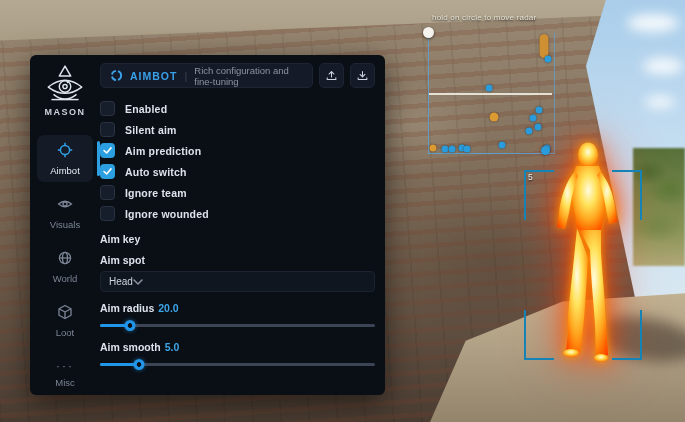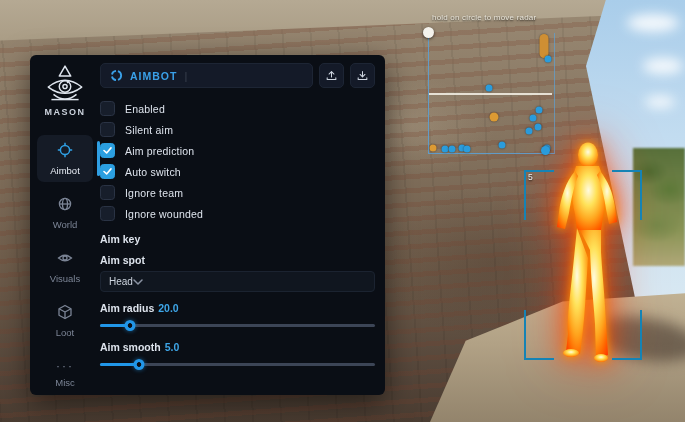--- a/index.html
+++ b/index.html
@@ -106,21 +106,21 @@
   .icon-btn{width:23px;height:23px;background:#141a28;border:1px solid #1d2534;border-radius:5px;
     display:flex;align-items:center;justify-content:center;color:#cfd6e0;cursor:pointer;}
 
   .rows{margin-top:10px;}
   .chk-row{display:flex;align-items:center;gap:10px;height:21px;cursor:pointer;}
   .chk{width:13px;height:13px;border-radius:3.5px;background:#171e2b;border:1px solid #2a3344;
     display:flex;align-items:center;justify-content:center;}
   .chk svg{display:none;}
   .chk.on{background:#2b9fe0;border-color:#2b9fe0;}
   .chk.on svg{display:block;}
-  .chk-lbl{font-size:10.5px;color:#dde3ec;font-weight:normal;letter-spacing:.2px;}
+  .chk-lbl{font-size:10.5px;color:#dde3ec;font-weight:bold;letter-spacing:.2px;}
 
   .fld-lbl{font-size:10.5px;font-weight:bold;color:#dde3ec;margin:9px 0 5px;}
   .keybtn{height:21px;background:#10161f;border:1px solid #1b2330;border-radius:4px;
     display:flex;align-items:center;justify-content:center;font-size:10px;color:#cdd4de;cursor:pointer;}
   .select{height:19px;background:#10161f;border:1px solid #1b2330;border-radius:4px;
     display:flex;align-items:center;padding:0 8px;font-size:10px;
     color:#cdd4de;cursor:pointer;}
   .select .chev{color:#8b93a3;display:flex;}
 
   .slider-lbl{font-size:10.5px;font-weight:bold;color:#dde3ec;margin:10px 0 6px;}
@@ -232,38 +232,38 @@
                   <path d="M8,0.8 V3.4 M8,12.6 V15.2 M0.8,8 H3.4 M12.6,8 H15.2"></path>
                 </g>
               </svg>
           </span>
           <span class="lbl">Aimbot</span>
         </div>
         <div class="nav-item">
           <span class="ico">
             <svg width="16" height="16" viewBox="0 0 16 16">
                 <g stroke="currentColor" stroke-width="1.3" fill="none">
+              <path d="M1.5,8 Q8,2.5 14.5,8 Q8,13.5 1.5,8 Z"></path>
+                  <circle cx="8" cy="8" r="2"></circle>
+                </g>
+              </svg>
+          </span>
+          <span class="lbl">Visuals</span>
+        </div>
+        <div class="nav-item">
+          <span class="ico">
+            <svg width="16" height="16" viewBox="0 0 16 16">
+                <g stroke="currentColor" stroke-width="1.3" fill="none">
               <circle cx="8" cy="8" r="5.6"></circle>
                   <ellipse cx="8" cy="8" rx="2.5" ry="5.6"></ellipse>
                   <path d="M2.4,8 H13.6"></path>
                 </g>
               </svg>
           </span>
           <span class="lbl">World</span>
-        </div>
-        <div class="nav-item">
-          <span class="ico">
-            <svg width="16" height="16" viewBox="0 0 16 16">
-                <g stroke="currentColor" stroke-width="1.3" fill="none">
-              <path d="M1.5,8 Q8,2.5 14.5,8 Q8,13.5 1.5,8 Z"></path>
-                  <circle cx="8" cy="8" r="2"></circle>
-                </g>
-              </svg>
-          </span>
-          <span class="lbl">Visuals</span>
         </div>
         <div class="nav-item">
           <span class="ico">
             <svg width="16" height="16" viewBox="0 0 16 16">
                 <g stroke="currentColor" stroke-width="1.3" fill="none" stroke-linejoin="round">
               <path d="M8,1.5 L14,4.8 V11.2 L8,14.5 L2,11.2 V4.8 Z"></path>
                   <path d="M2,4.8 L8,8 L14,4.8 M8,8 V14.5"></path>
                 </g>
               </svg>
           </span>
@@ -284,20 +284,21 @@
     <div class="content">
       <div class="hdr">
         <div class="hdr-bar">
           <span style="display:flex;">
             <svg width="13" height="13" viewBox="0 0 14 14">
                 <circle cx="7" cy="7" r="5" fill="none" stroke="#3aa0e8" stroke-width="2" stroke-dasharray="6 2.2"></circle>
               </svg>
           </span>
           <span class="hdr-title">AIMBOT</span>
           <span class="hdr-sep">|</span>
+          <span class="hdr-sub">Rich configuration and fine-tuning</span>
         </div>
         <div class="icon-btn">
           <svg width="13" height="13" viewBox="0 0 18 16">
             <g stroke="currentColor" stroke-width="1.4" fill="none" stroke-linecap="round" stroke-linejoin="round">
               <path d="M3,11 V13.5 H15 V11"></path>
                 <path d="M9,10 V2.5 M5.6,6 L9,2.5 L12.4,6"></path>
               </g>
             </svg>
         </div>
         <div class="icon-btn">

